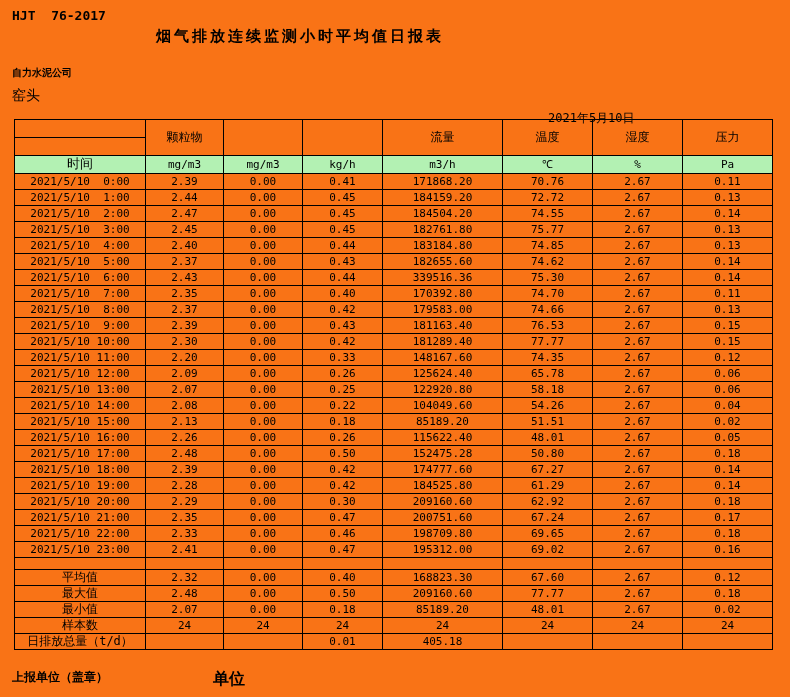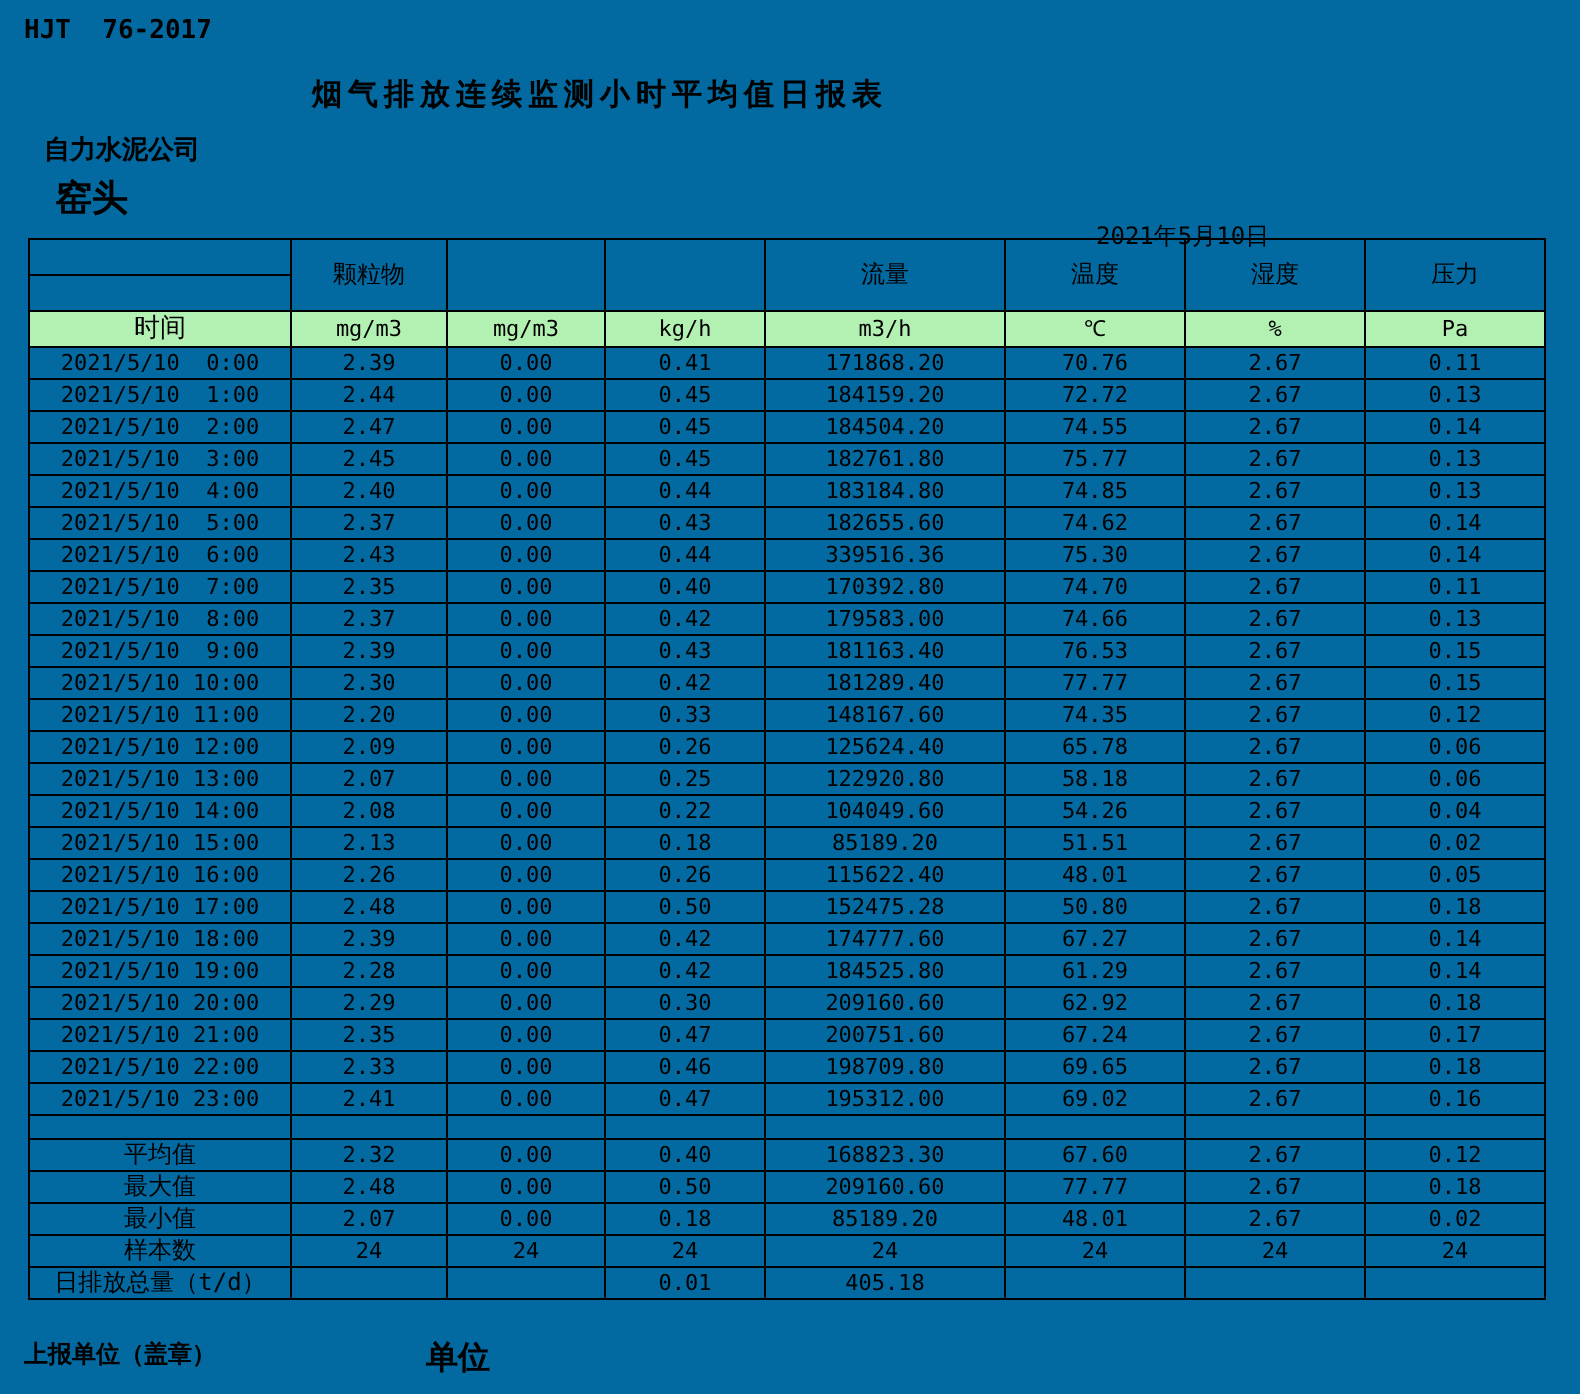--- a/index.html
+++ b/index.html
@@ -1,31 +1,31 @@
 <!DOCTYPE html>
 <html style="--unit-bg: #b3f1b3;"><head>
 <meta charset="utf-8">
 <style>
   * { margin:0; padding:0; box-sizing:border-box; }
   html,body { background:#fff; }
   .page {
-    position:relative; width:790px; height:697px; background:#0369a1;
+    position:relative; width:790px; height:697px; background:#f97316;
     font-family:"DejaVu Sans Mono","Liberation Mono",monospace;
     color:#000;
   }
   .doc-code {
     position:absolute; top:8px; left:12px;
     font-size:13px; font-weight:bold; white-space:pre;
   }
   .doc-title {
     position:absolute; top:27px; left:0; width:600px;
-    text-align:center; font-size:15px; font-weight:bold; letter-spacing:3px;margin-top:11px;
+    text-align:center; font-size:15px; font-weight:bold; letter-spacing:3px;
   }
-  .company { position:absolute; top:66px; left:12px; font-size:13px; font-weight:bold;margin-left:10px; }
-  .location { position:absolute; top:87px; left:28px; font-size:18px; font-weight:bold; }
+  .company { position:absolute; top:66px; left:12px; font-size:10px; font-weight:bold; }
+  .location { position:absolute; top:87px; left:12px; font-size:14px; font-weight:normal; }
   .report-date { position:absolute; top:70px; left:548px; font-size:12px;margin-top:40px; }
 
   table.report {
     position:absolute; top:119px; left:14px;
     border-collapse:collapse; table-layout:fixed;
   }
   table.report td {
     border:1px solid #000; text-align:center; vertical-align:middle;
     padding:0; font-size:11px; height:16px; line-height:15px;
     white-space:pre; overflow:hidden;

